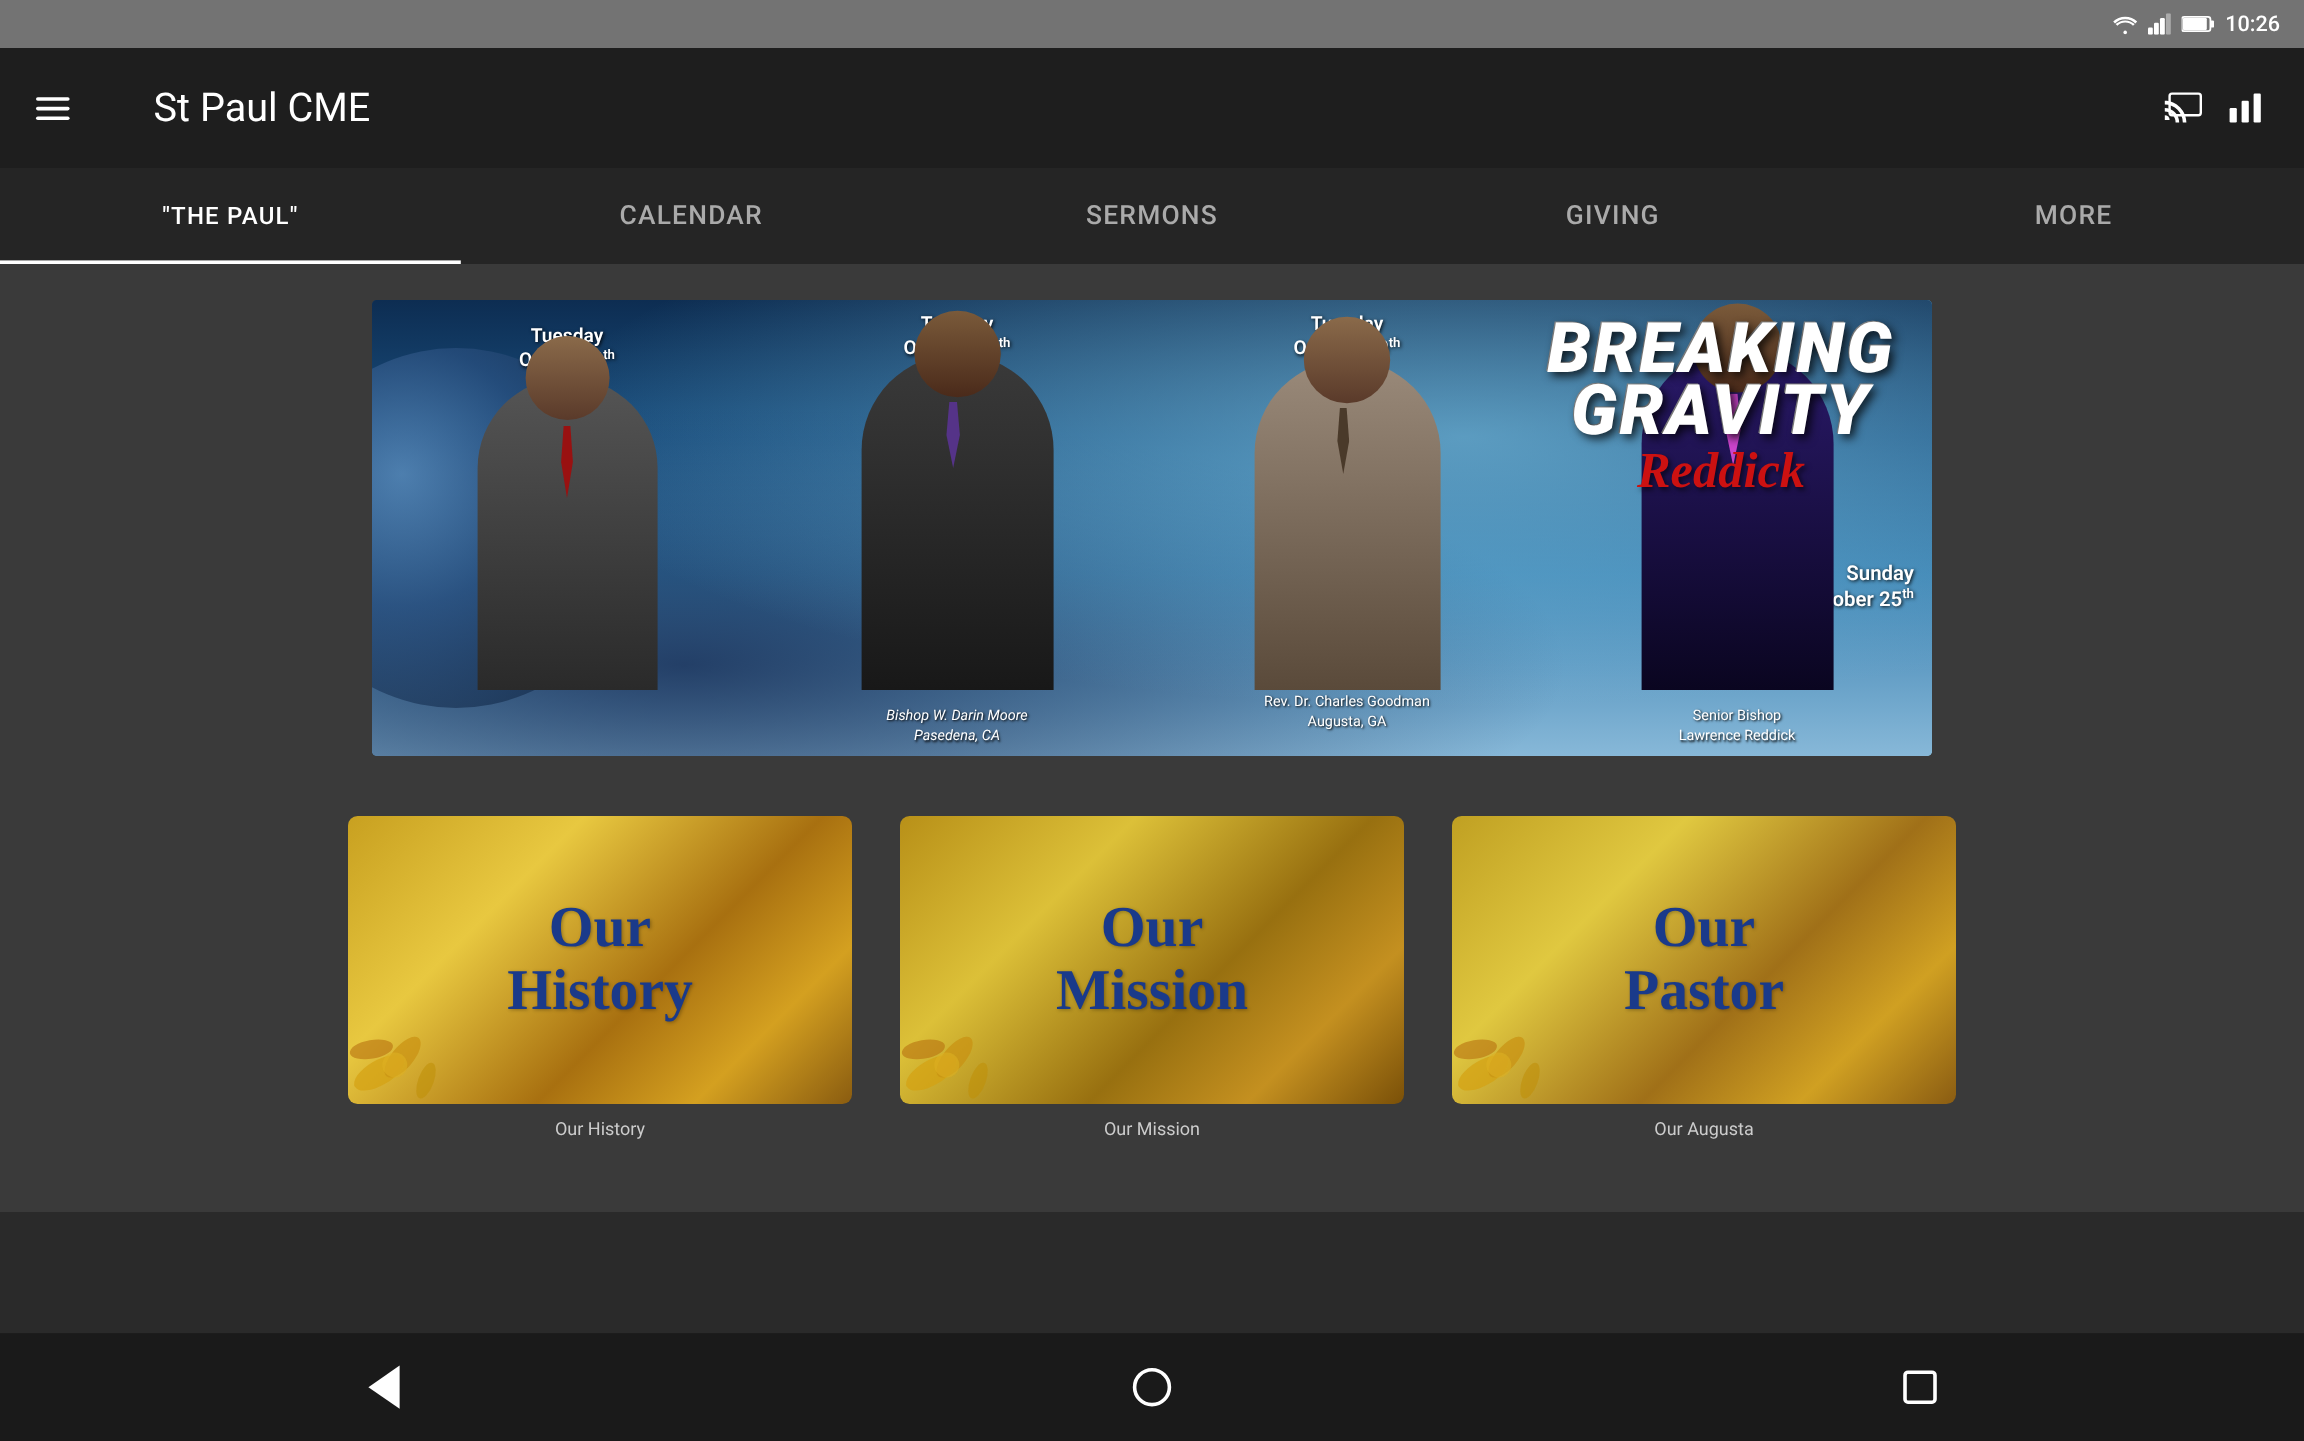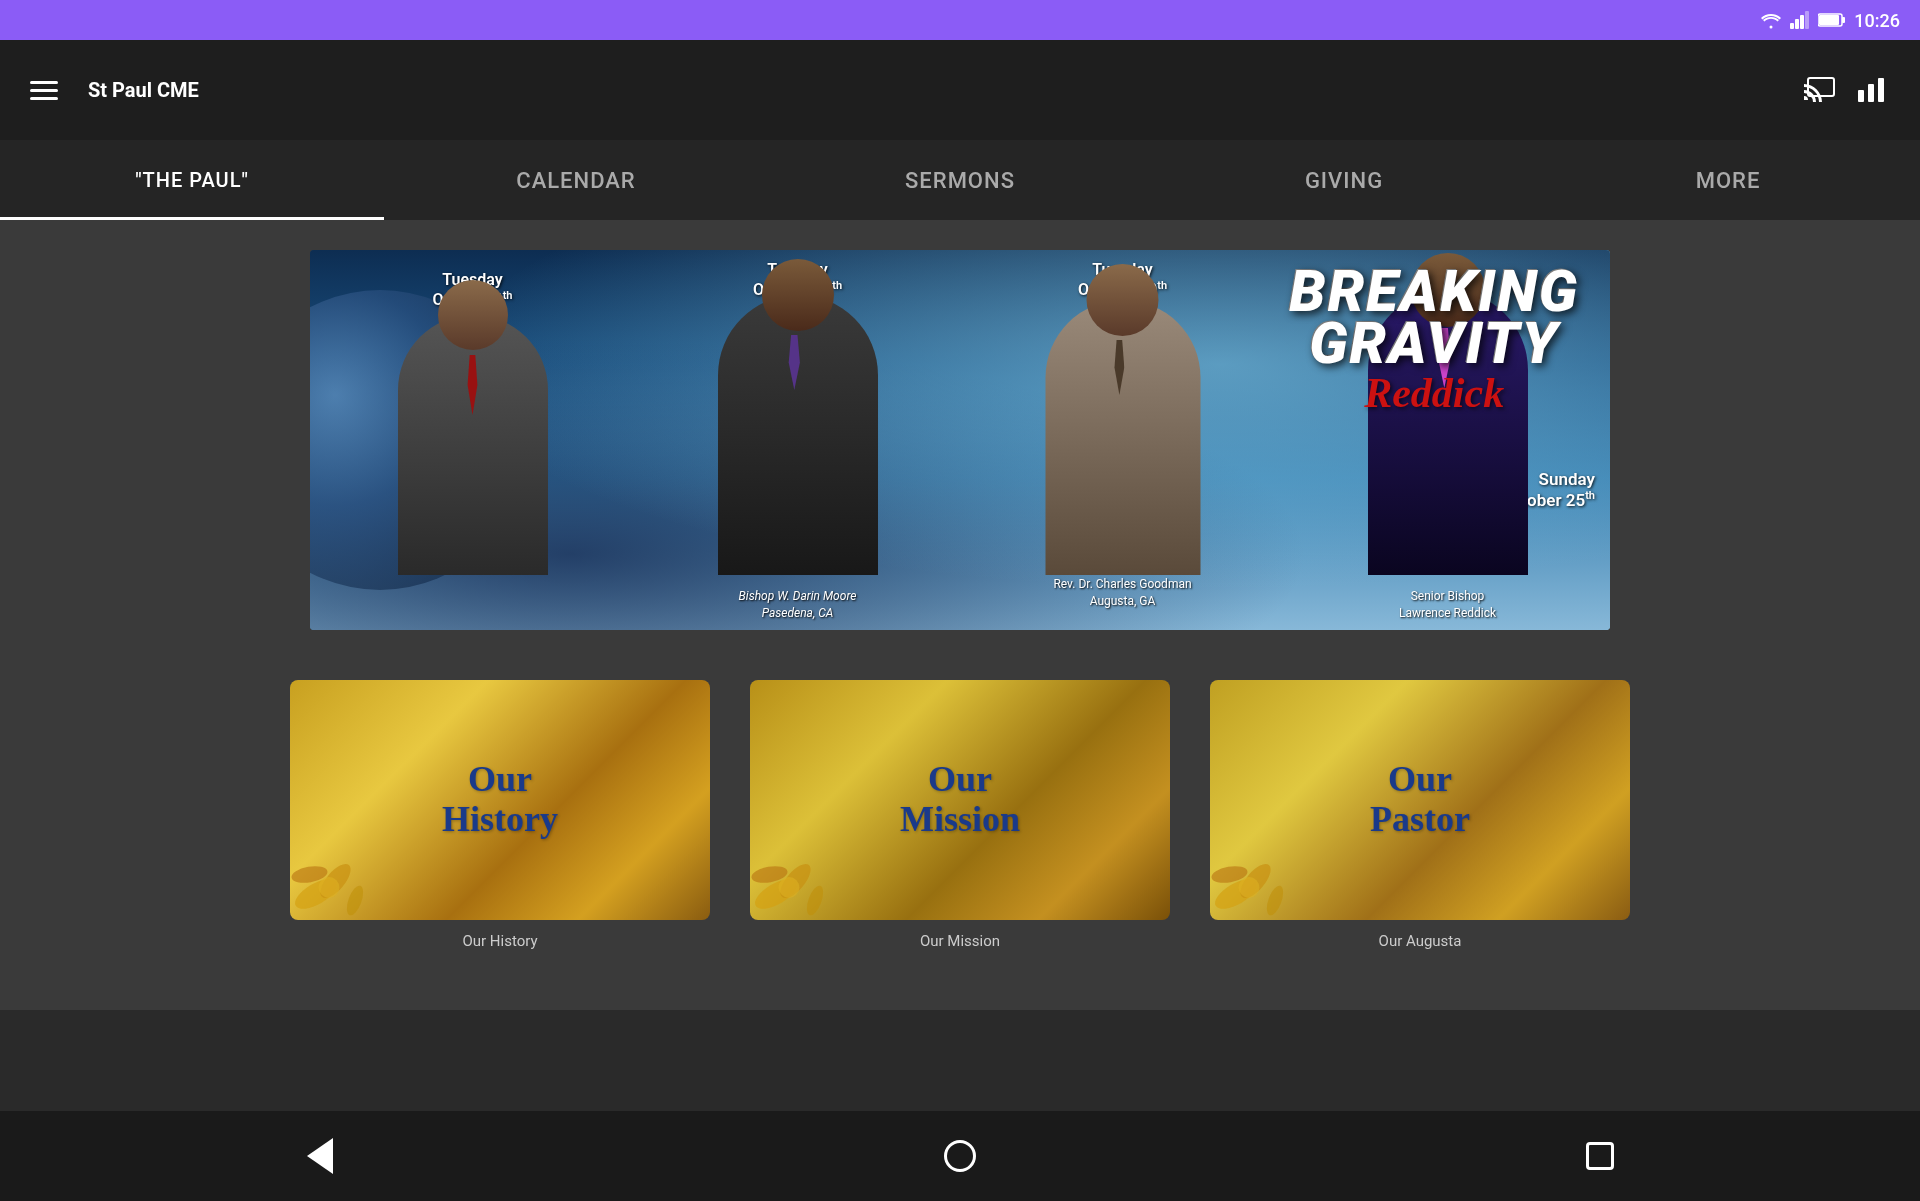--- a/index.html
+++ b/index.html
@@ -9,21 +9,21 @@
       background: #2a2a2a;
       font-family: 'Roboto', Arial, sans-serif;
       overflow: hidden;
       position: relative;
     }
 
     
     .status-bar {
       width: 100%;
       height: 40px;
-      background: #8b5cf6;
+      background: #737373;
       display: flex;
       align-items: center;
       justify-content: flex-end;
       padding: 0 20px;
       gap: 12px;
     }
     .status-icons {
       display: flex;
       align-items: center;
       gap: 8px;
@@ -54,23 +54,24 @@
     }
     .menu-icon span {
       display: block;
       width: 28px;
       height: 3px;
       background: #fff;
       border-radius: 2px;
     }
     .app-title {
       color: #fff;
-      font-size: 20px;
-      font-weight: 700;
+      font-size: 33px;
+      font-weight: 400;
       flex: 1;
+      margin-left: 40px;
     }
     .app-bar-actions {
       display: flex;
       align-items: center;
       gap: 20px;
     }
 
     
     .nav-tabs {
       width: 100%;
@@ -182,21 +183,21 @@
       align-items: center;
       justify-content: center;
       position: relative;
     }
 
     .card-text-overlay {
       position: relative;
       z-index: 2;
       text-align: center;
       color: #1a3a8a;
-      font-size: 36px;
+      font-size: 48px;
       font-weight: 900;
       line-height: 1.1;
       font-family: Georgia, serif;
       text-shadow: 1px 1px 3px rgba(0,0,0,0.3);
     }
 
     .card-label {
       color: #ccc;
       font-size: 15px;
       margin-top: 12px;

